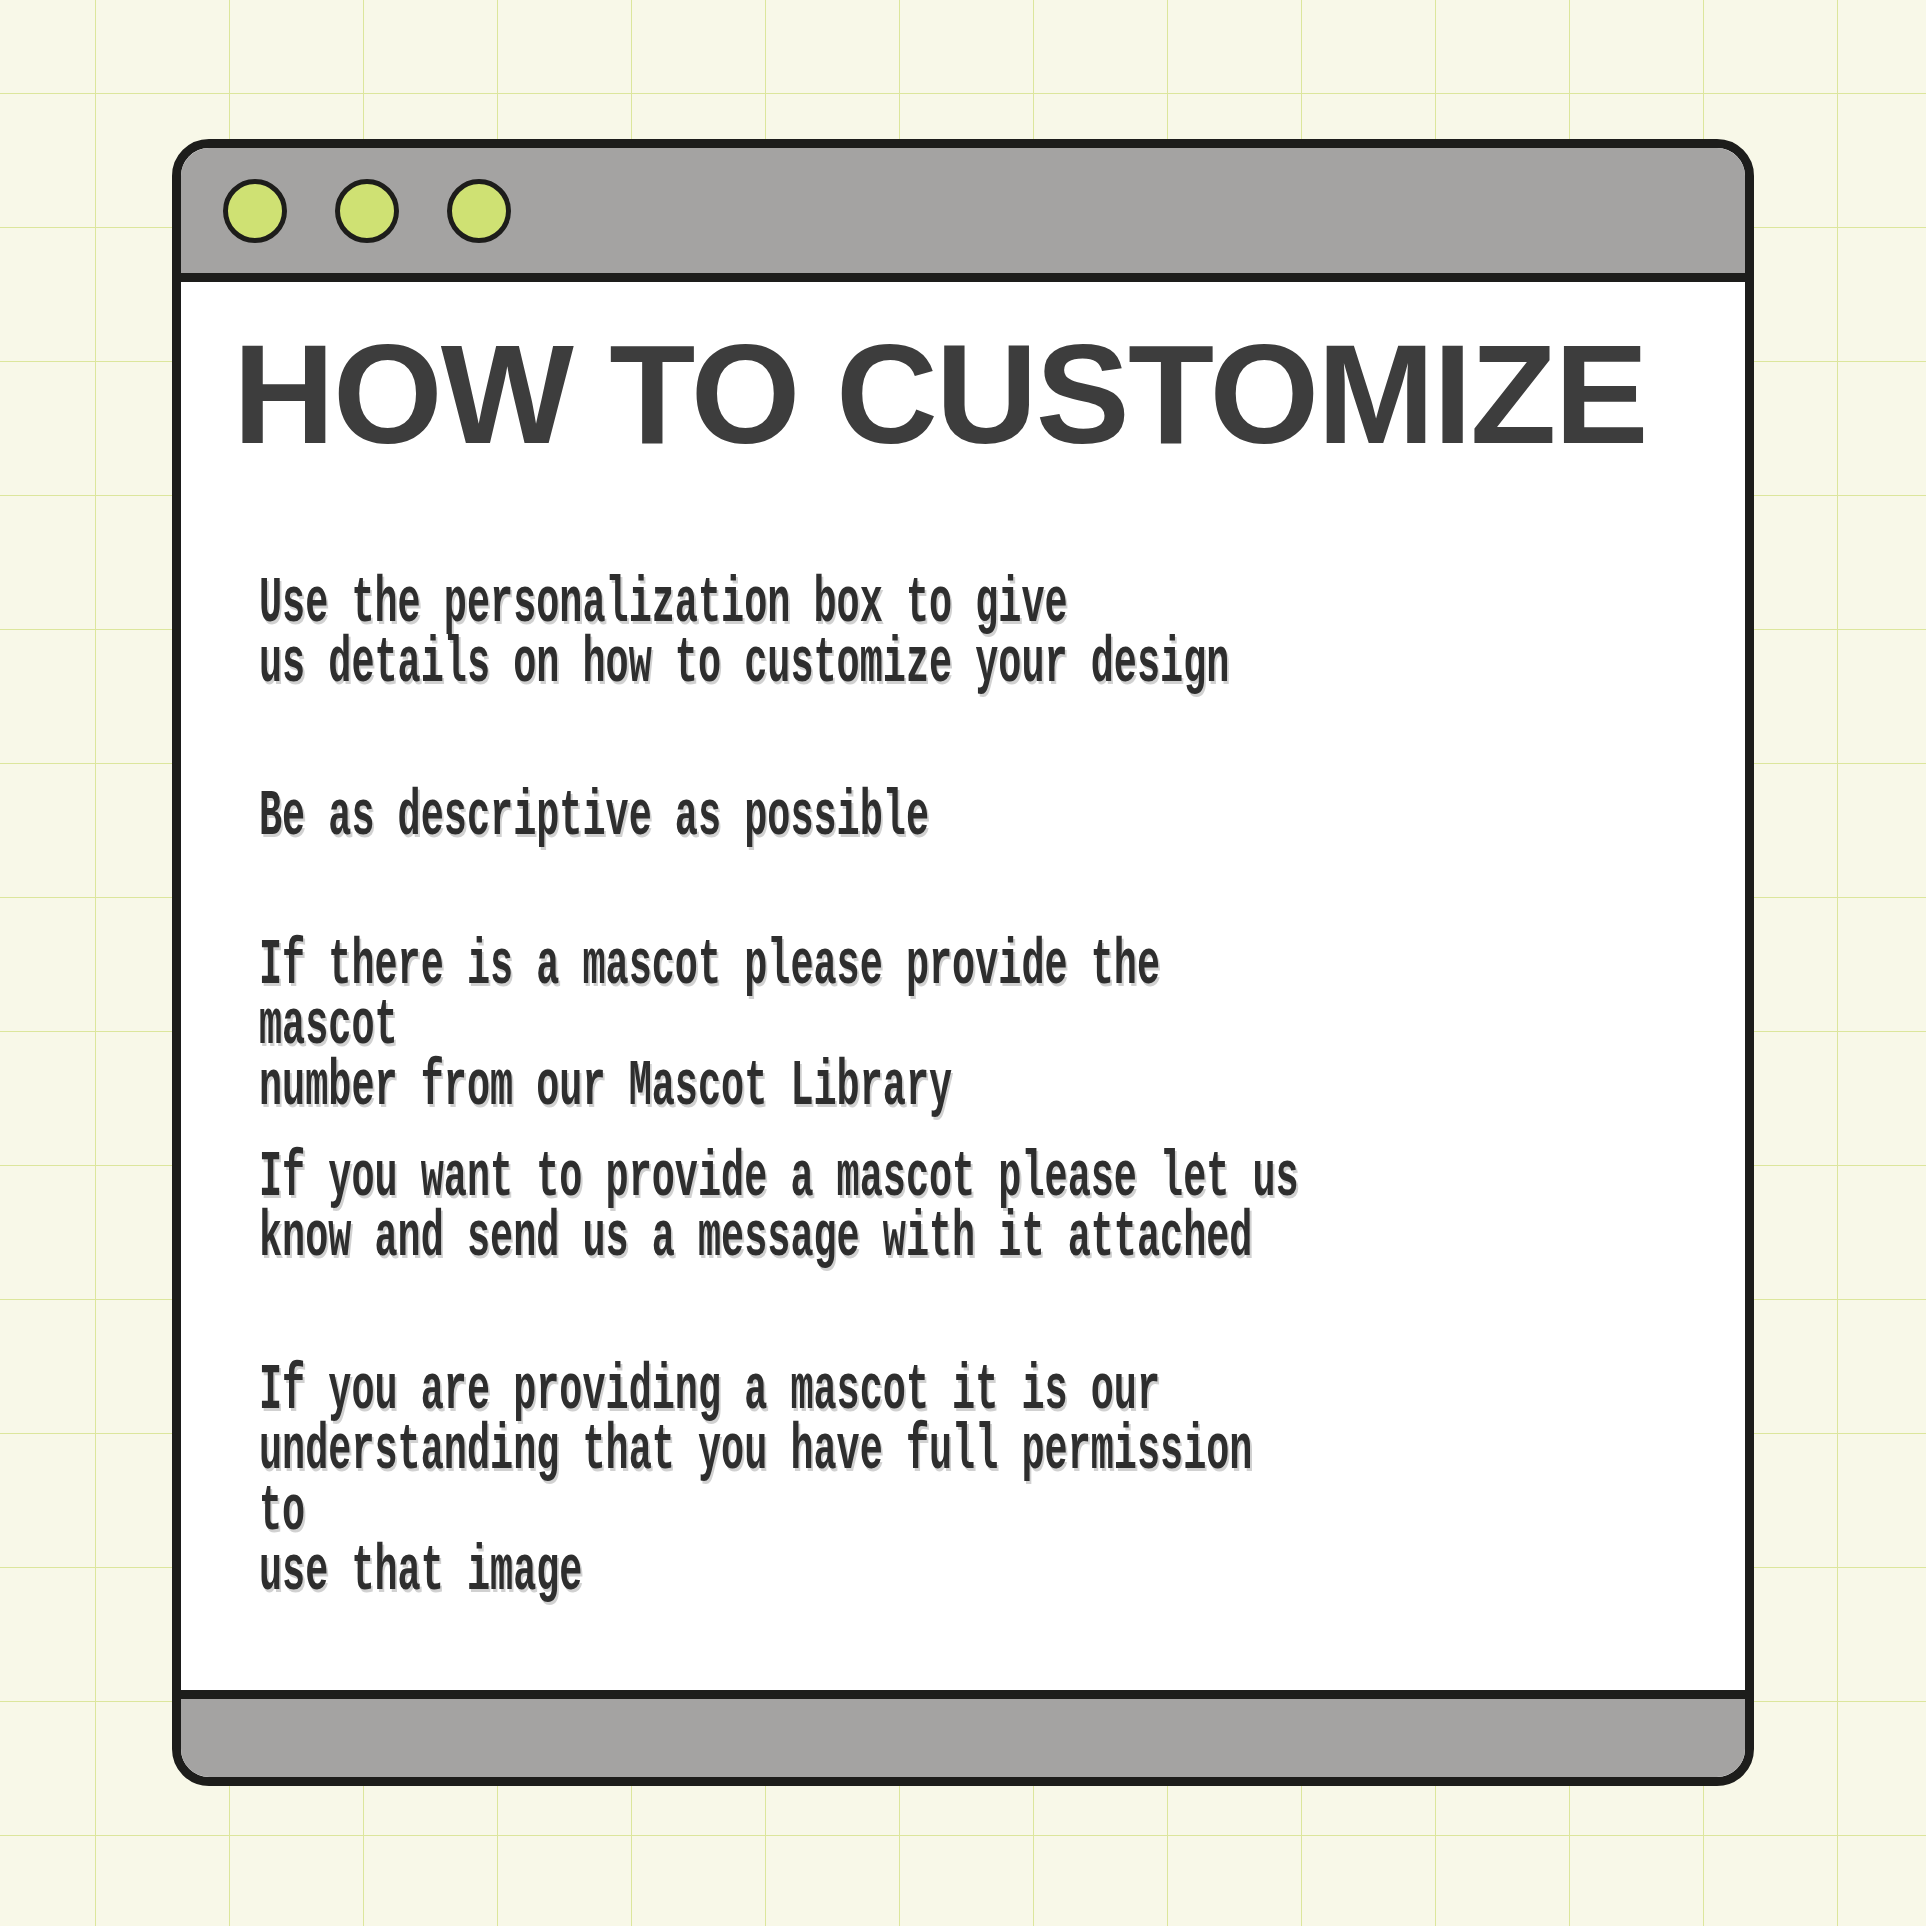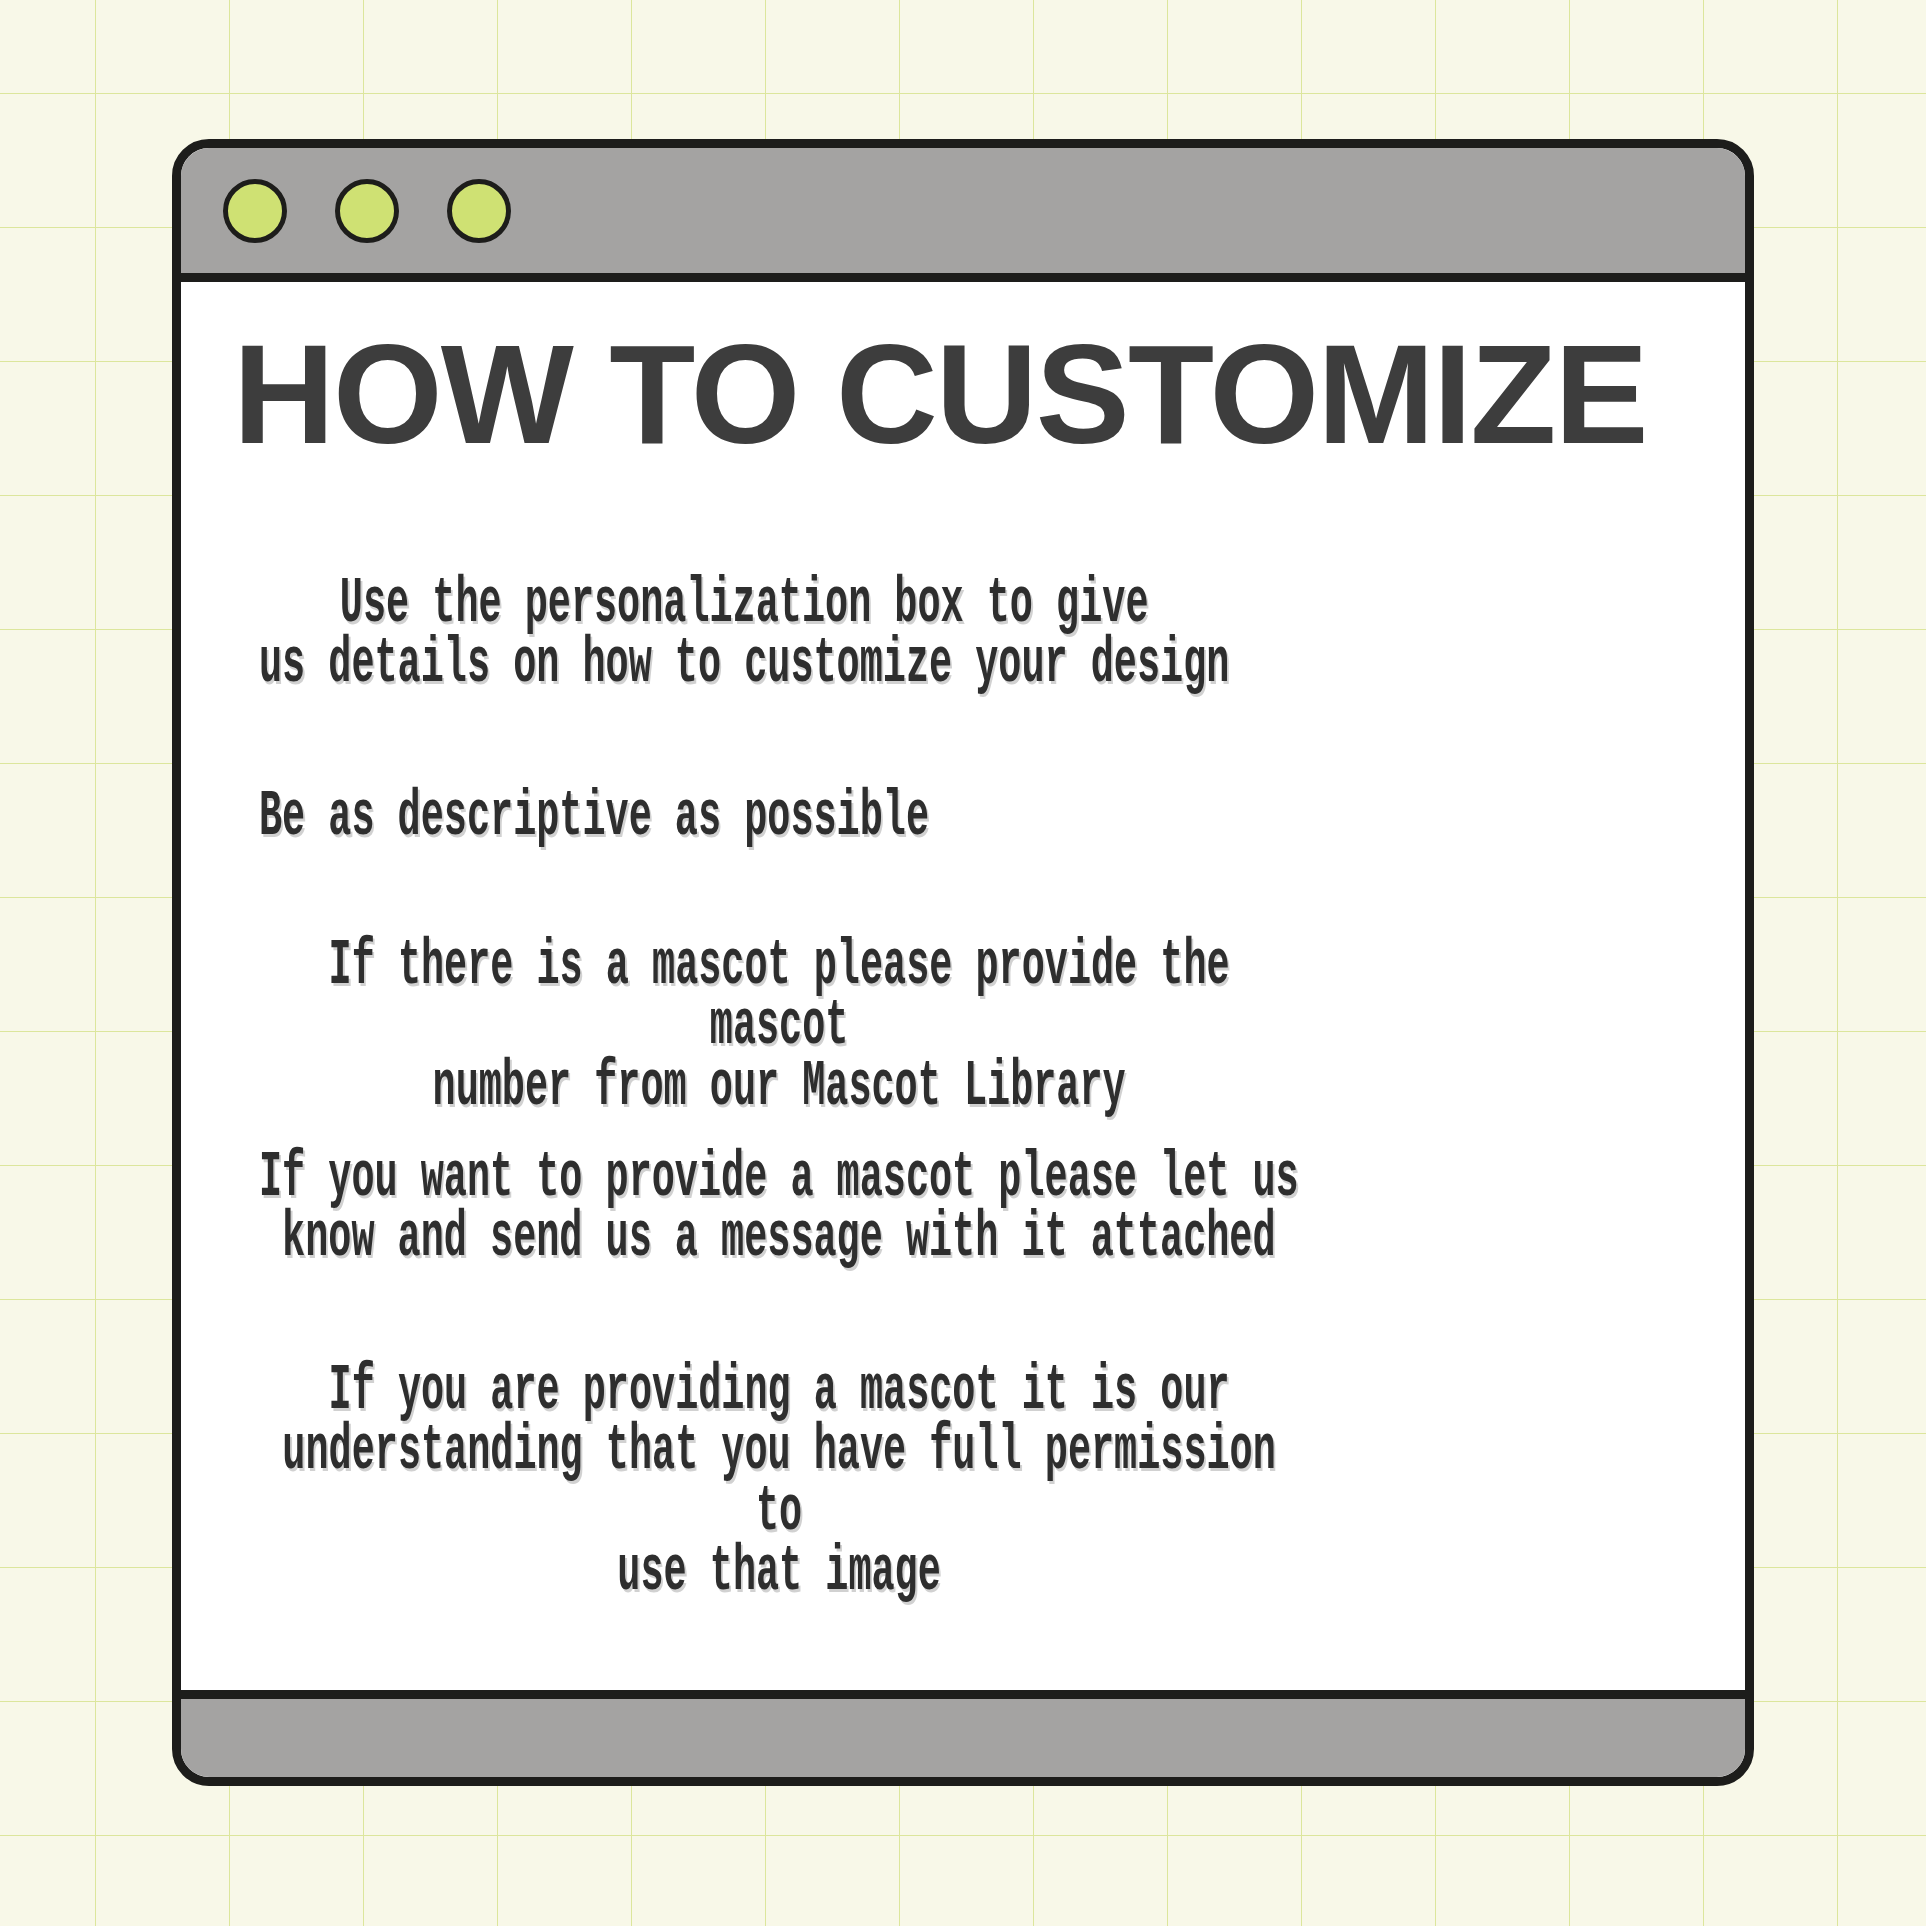--- a/index.html
+++ b/index.html
@@ -49,21 +49,20 @@
     border-radius: 50%;
     background: #cfe173;
     margin-right: 48px;
     box-sizing: border-box;
   }
 
   .content {
     flex: 1 1 auto;
     background: #ffffff;
     position: relative;
-    text-align: center;
   }
 
   .heading {
     position: absolute;
     left: 52px;
     top: 42px;
     margin: 0;
     font-family: "Liberation Sans", "DejaVu Sans", sans-serif;
     font-weight: bold;
     font-size: 141px;

